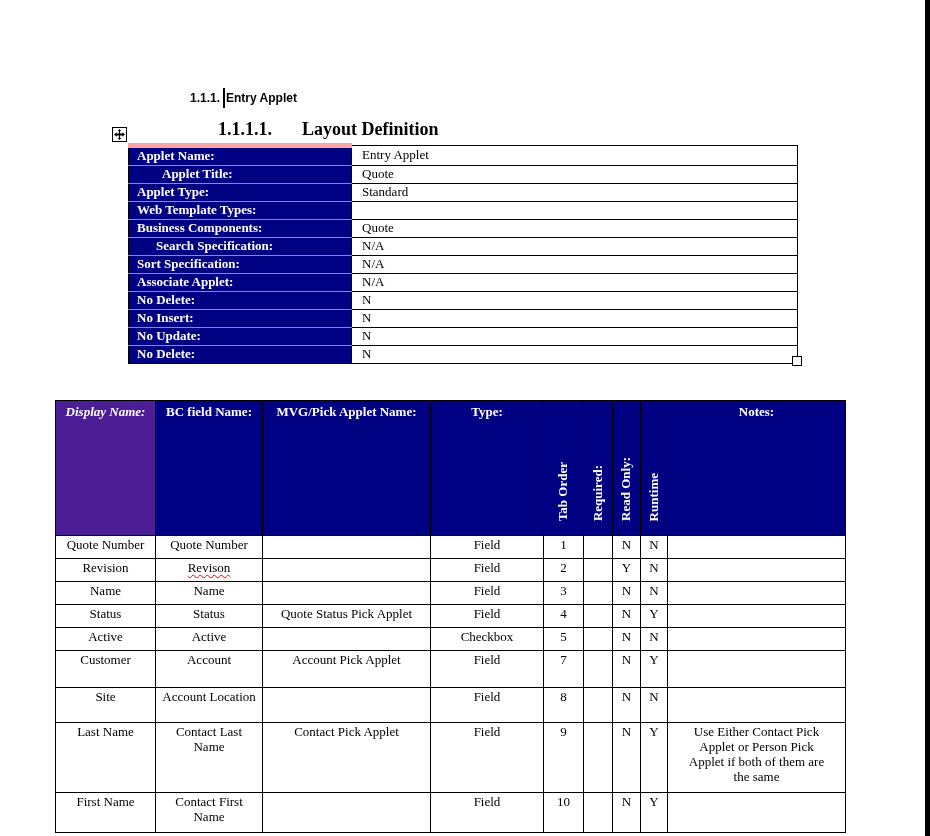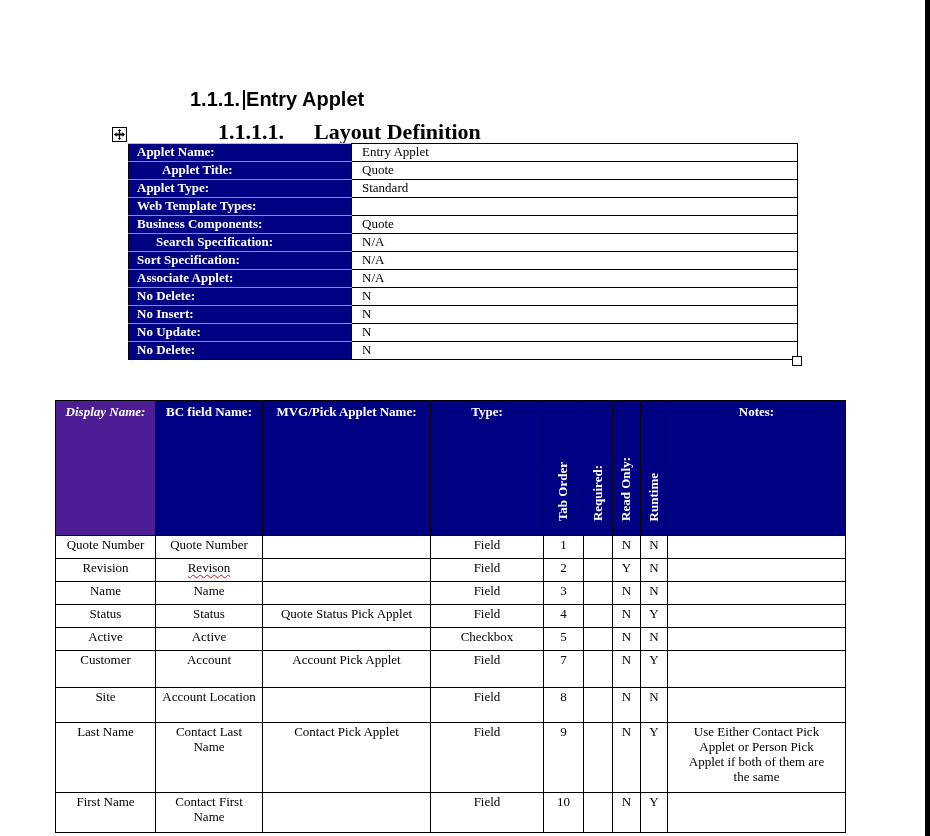--- a/index.html
+++ b/index.html
@@ -2,39 +2,39 @@
 <html><head>
 <meta charset="utf-8">
 <style>
   html,body{margin:0;padding:0;background:#fff;}
   .page{position:relative;width:930px;height:836px;background:#ffffff;overflow:hidden;
         font-family:"Liberation Serif",serif;color:#000;}
   .right-edge-bar{position:absolute;top:0;right:0;width:5px;height:836px;background:#000;}
 
   
   .h1{position:absolute;left:190px;top:88px;font-family:"Liberation Sans",sans-serif;
-      font-weight:bold;font-size:20px;display:flex;align-items:center;white-space:nowrap;}
+      font-weight:bold;font-size:12px;display:flex;align-items:center;white-space:nowrap;}
   .caret{display:inline-block;width:2px;height:20px;background:#000;margin:0 1px 0 3px;}
   .h2{position:absolute;left:218px;top:119px;font-family:"Liberation Serif",serif;
-      font-weight:bold;font-size:22px;white-space:nowrap;}
+      font-weight:bold;font-size:18px;white-space:nowrap;}
   .h2 .t{margin-left:30px;}
 
   
   .move-handle{position:absolute;left:112px;top:127px;width:13px;height:13px;border:1px solid #000;
       background:#fff;display:flex;align-items:center;justify-content:center;}
   .resize-handle{position:absolute;left:792px;top:356px;width:8px;height:8px;border:1px solid #000;background:#fff;}
 
   
   table.props{position:absolute;left:128px;top:143px;width:669px;border-collapse:collapse;
       table-layout:fixed;font-size:13px;line-height:1.1;}
   table.props td{border:1px solid #000;height:17px;padding:0;vertical-align:middle;
       overflow:hidden;white-space:nowrap;}
   table.props td.p-label{color:#fff;font-weight:bold;padding-left:8px;
       border-bottom:1px solid #8c8cb4;border-top:1px solid #8c8cb4;}
-  table.props tr:first-child td.p-label{border-top:1px solid #fca5a5;}
+  table.props tr:first-child td.p-label{border-top:5px solid #fca5a5;}
   table.props tr:last-child td.p-label{border-bottom:1px solid #000;}
   table.props td.p-value{padding-left:10px;background:#fff;}
 
   
   table.fields{position:absolute;left:55px;top:400px;width:790px;border-collapse:collapse;
       table-layout:fixed;font-size:13px;line-height:1.15;}
   table.fields th,table.fields td{border:1px solid #000;overflow:hidden;}
   table.fields thead tr{height:135px;}
   table.fields th{color:#fff;font-weight:bold;text-align:center;vertical-align:top;
       padding:4px 8px;font-size:13px;}

